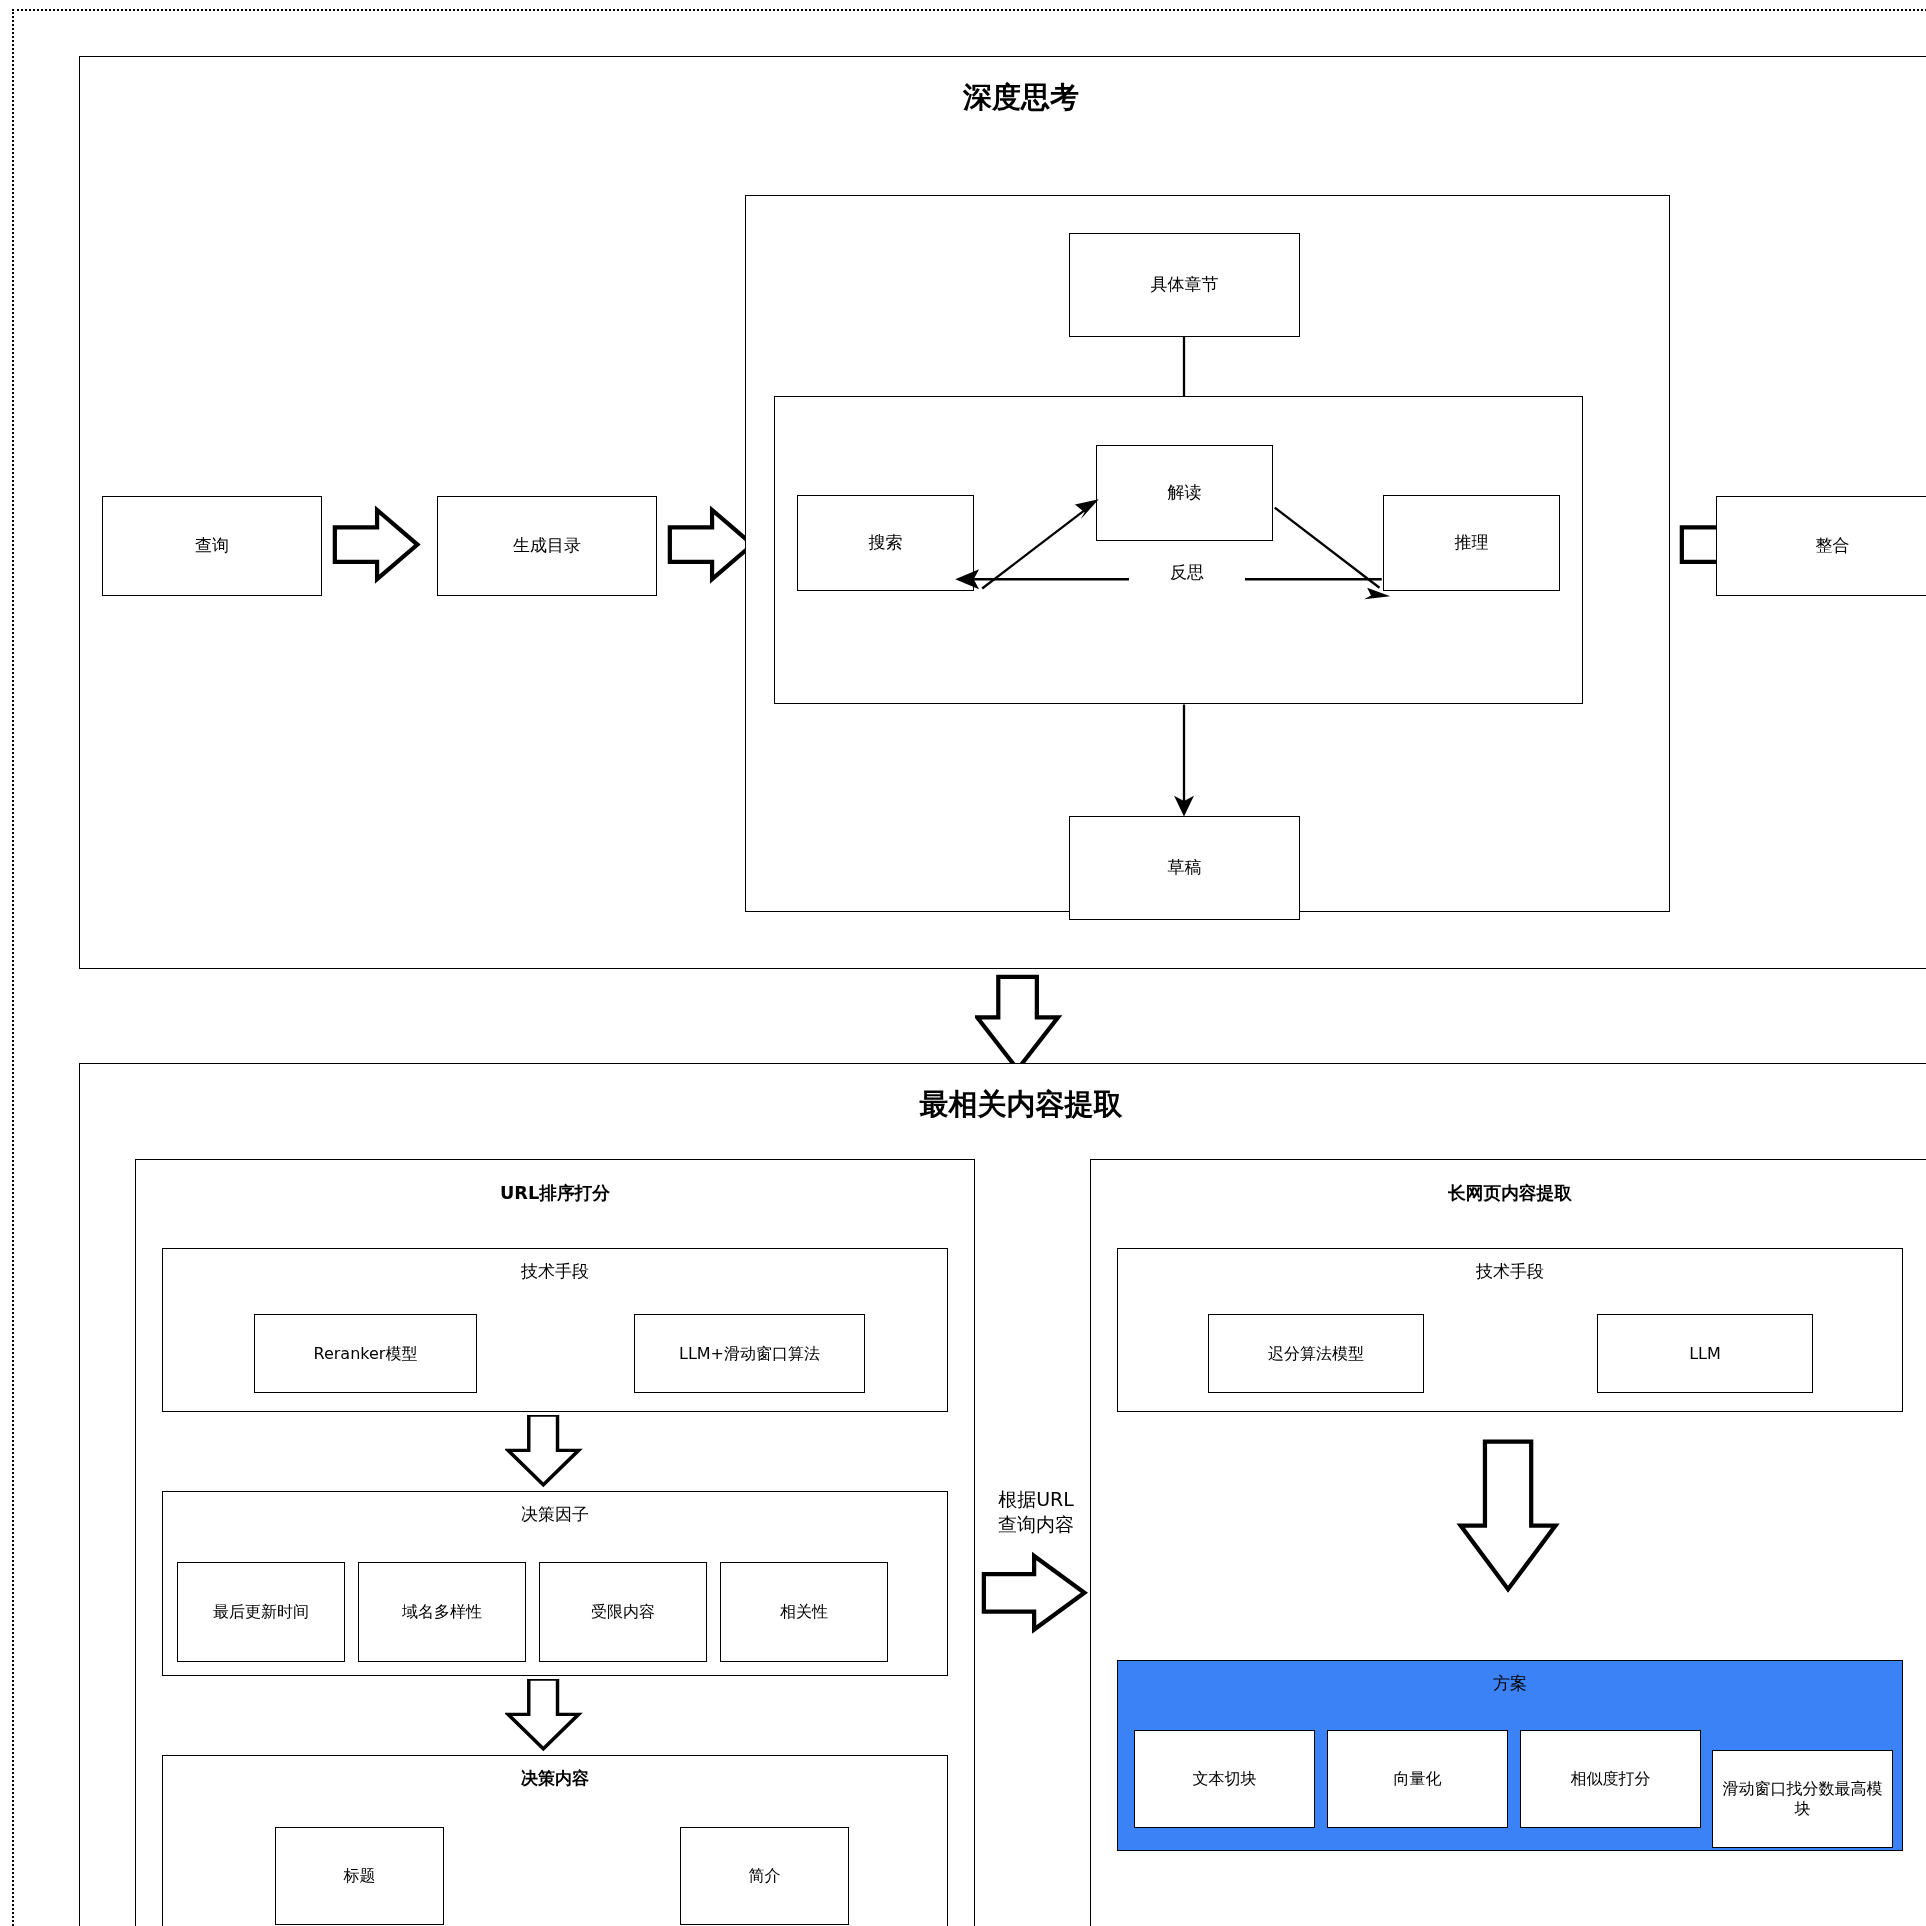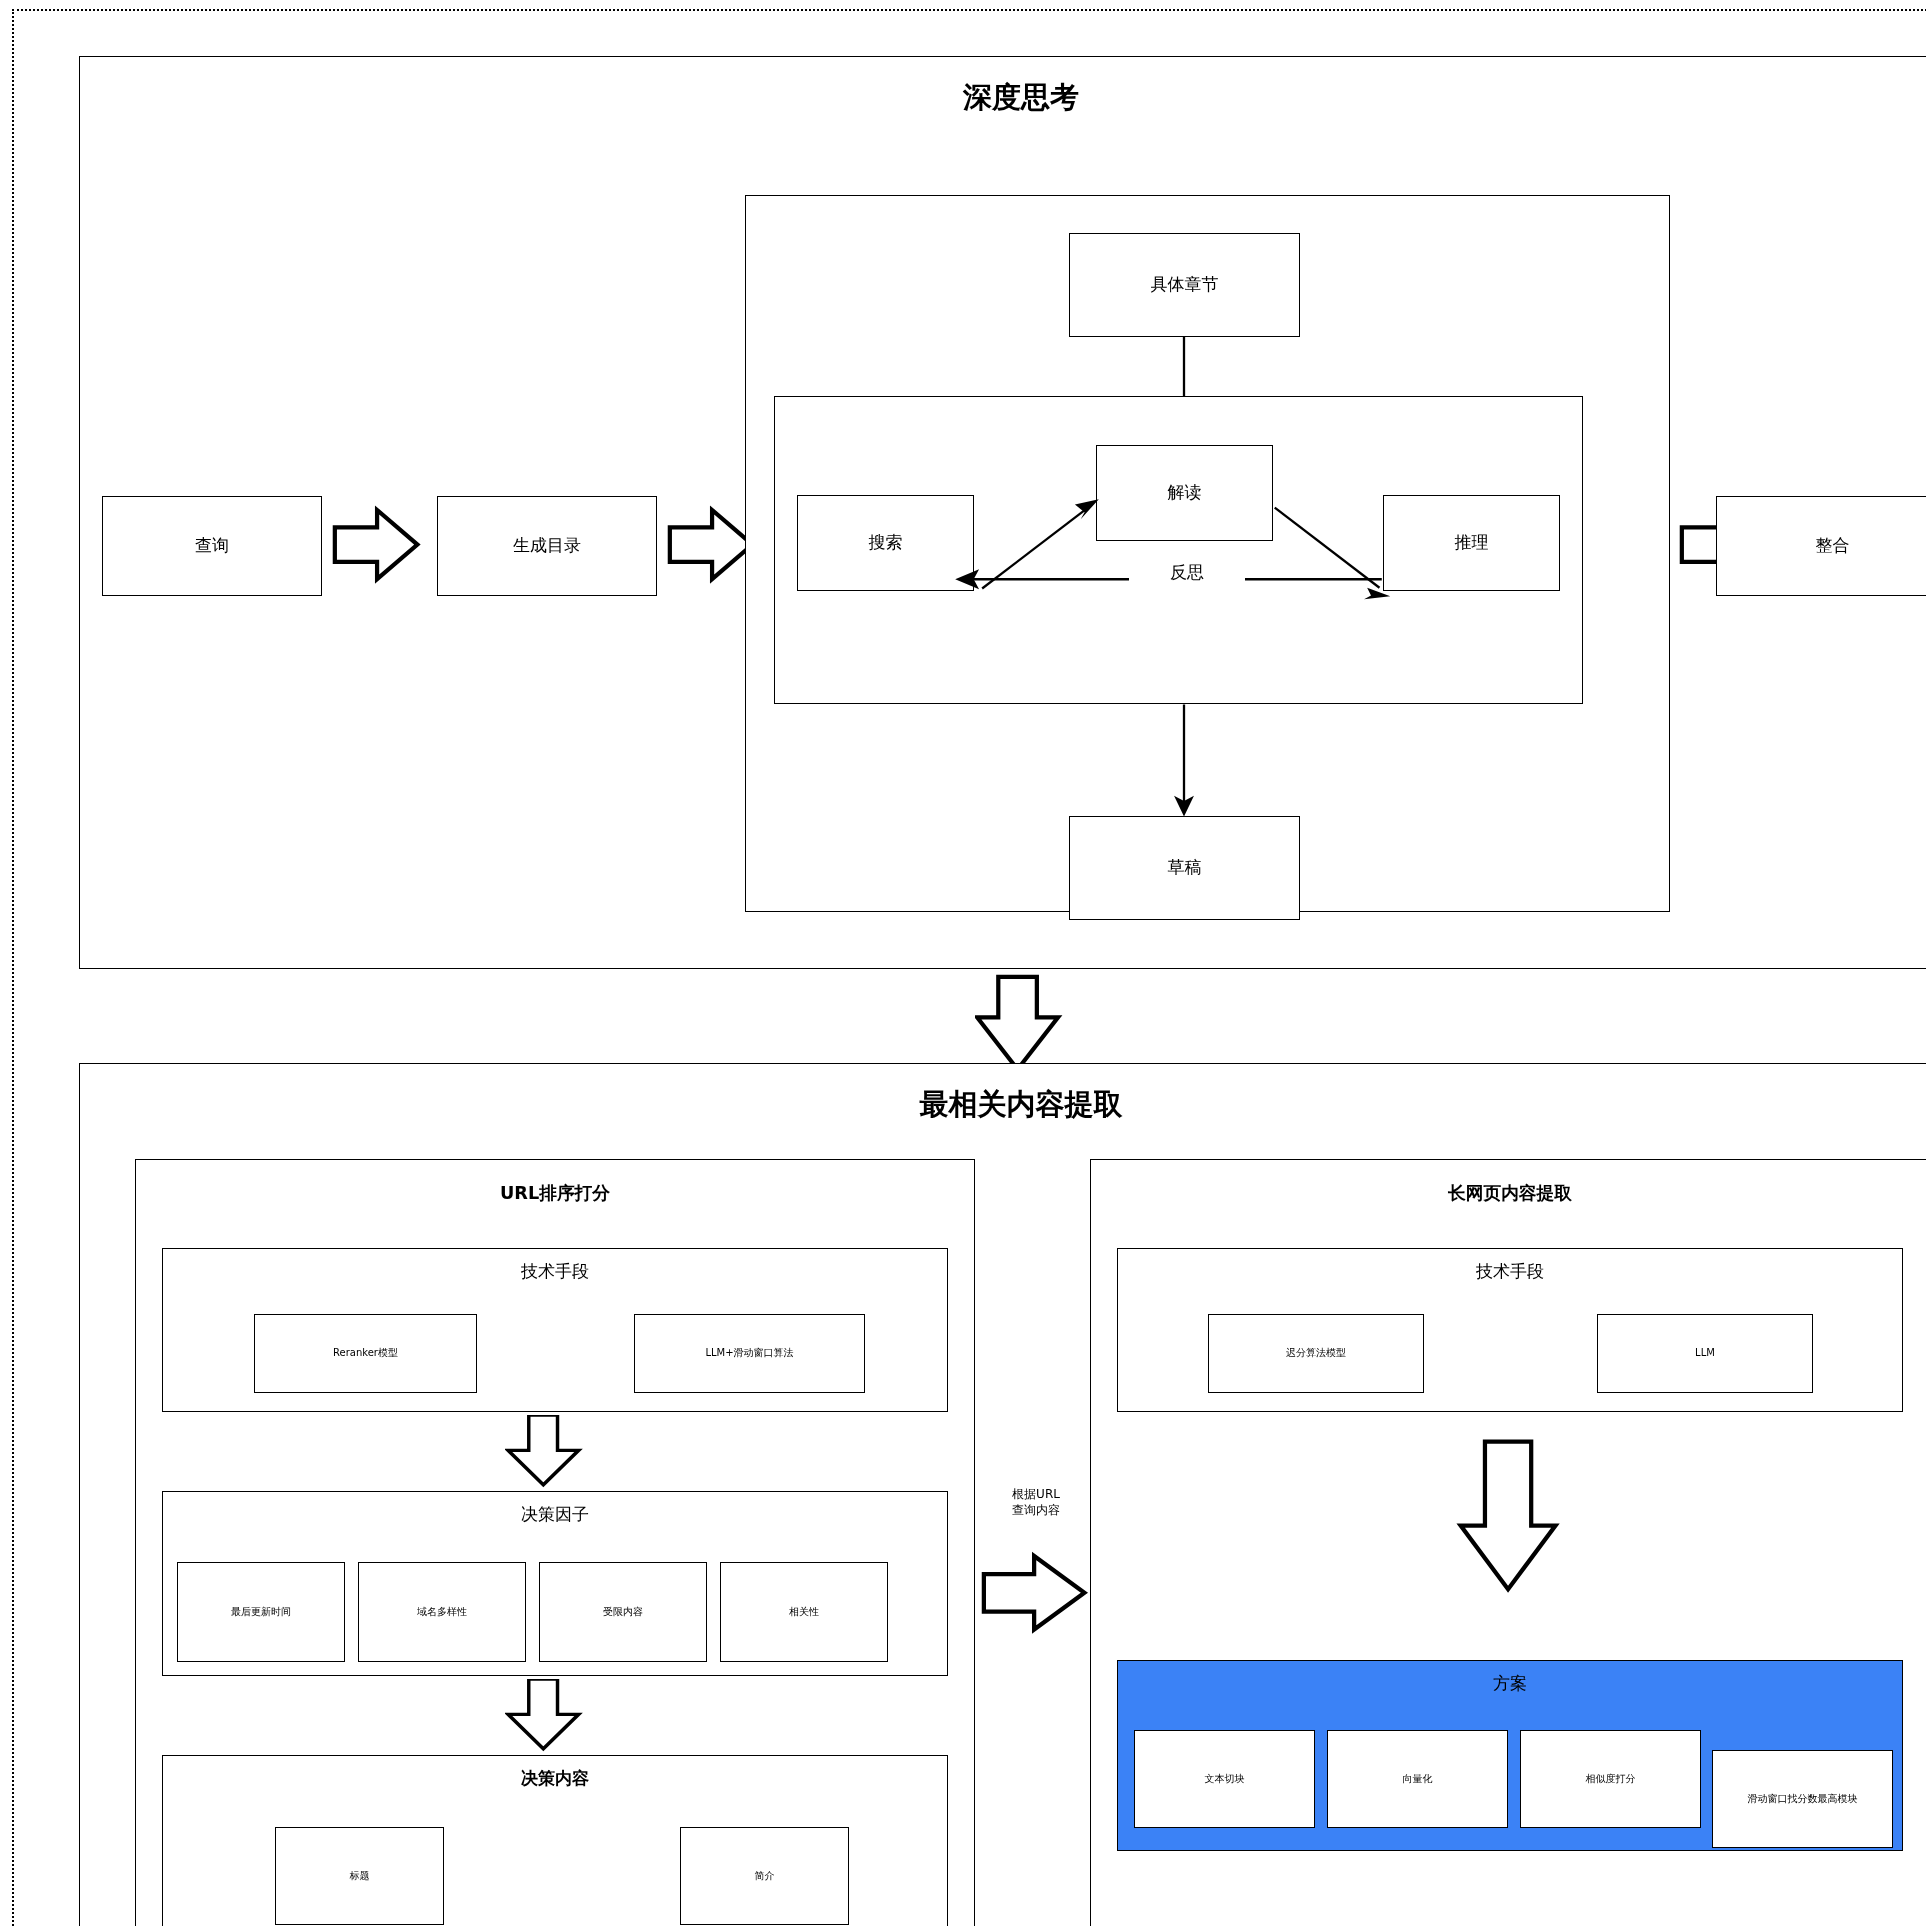--- a/index.html
+++ b/index.html
@@ -40,22 +40,22 @@
   }
   .sub-title {
     position: absolute;
     left: 0; right: 0;
     text-align: center;
   }
 
   .t-xl { font-size: 29px; font-weight: bold; }
   .t-md { font-size: 17.7px; font-weight: bold; }
   .t-rg { font-size: 17px; }
-  .t-sm { font-size: 10px; }
-  .t-xs { font-size: 12px; }
+  .t-sm { font-size: 16px; }
+  .t-xs { font-size: 19px; }
 
   svg.overlay { position: absolute; left: 0; top: 0; pointer-events: none; }
 </style>
 </head>
 <body>
 
 <div id="root">
 
   <div class="abs dotted-panel" style="left:11.6px; top:8.5px; width:2011px; height:2065px;"></div>
 

